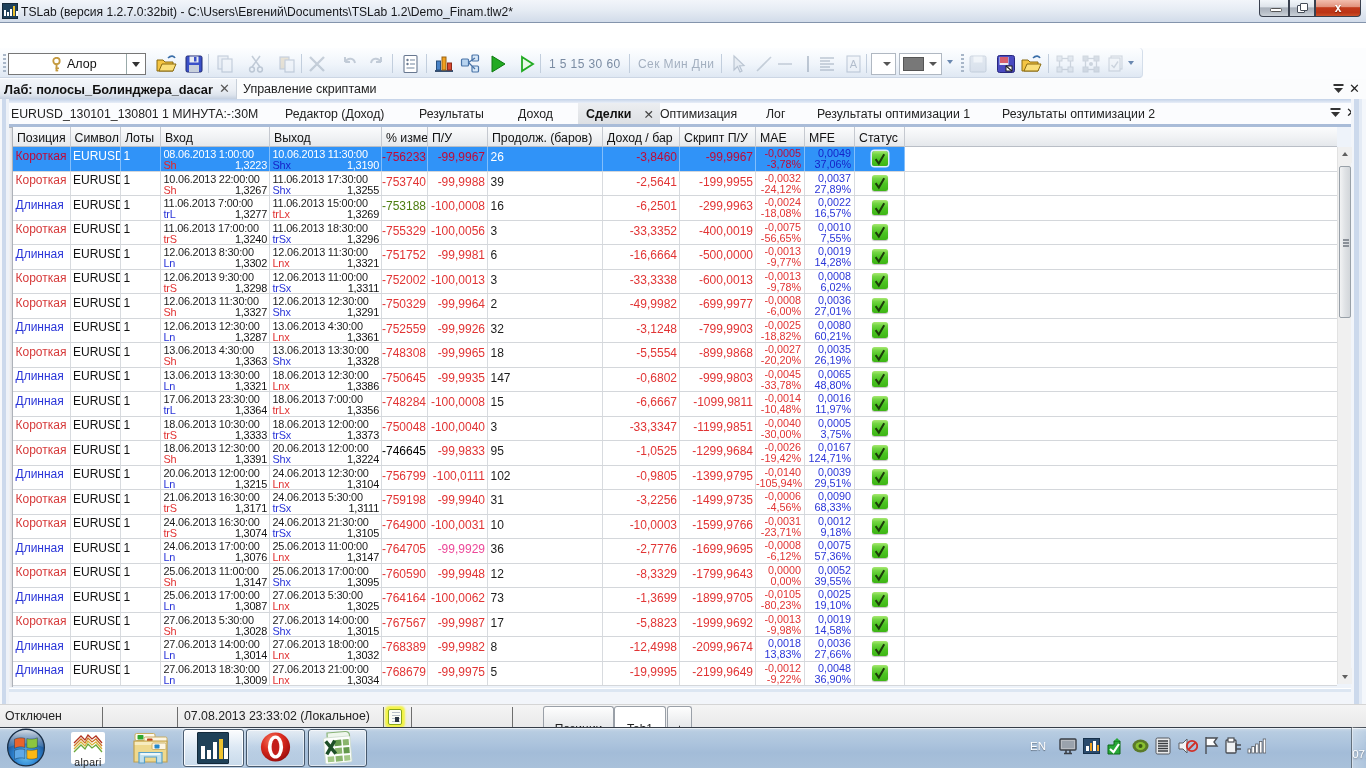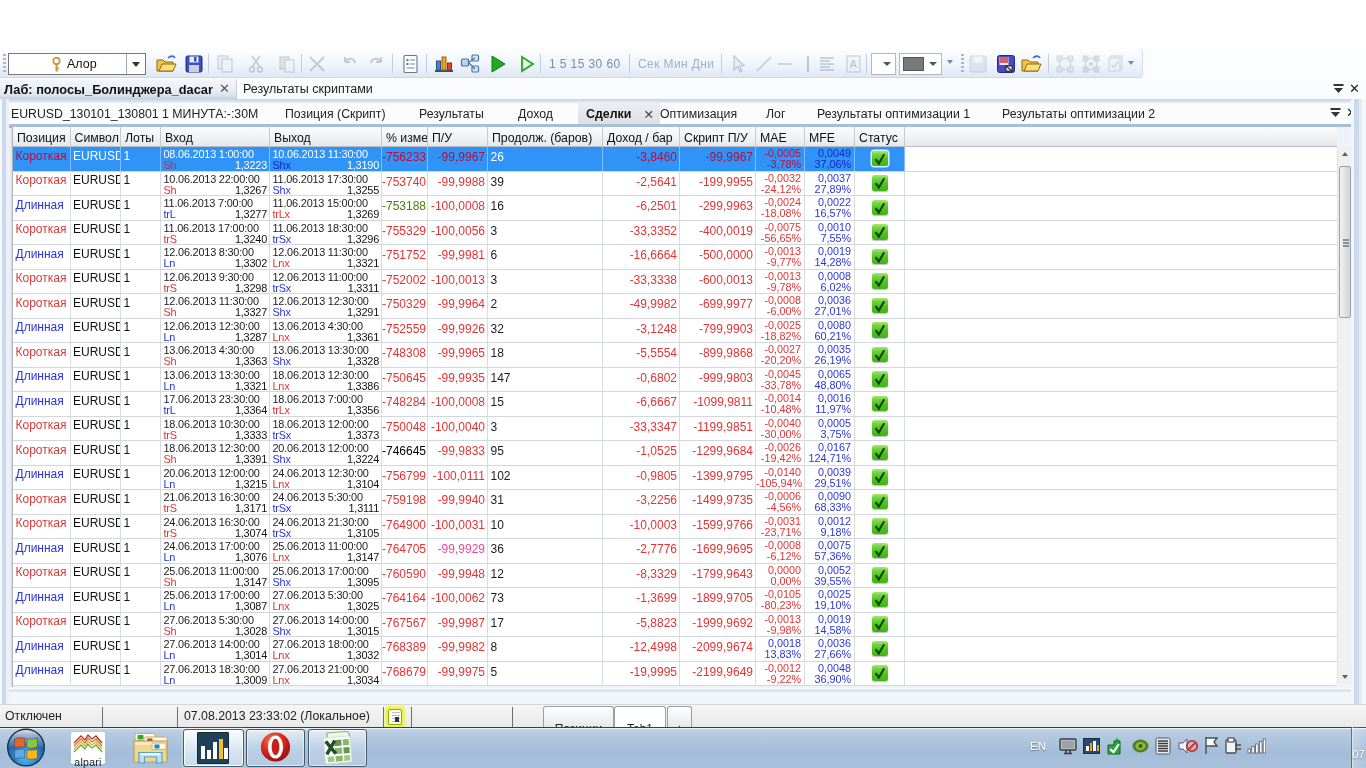--- a/index.html
+++ b/index.html
@@ -102,20 +102,40 @@
 #task::before{content:"";position:absolute;left:0;top:0;width:100%;height:2px;background:linear-gradient(180deg,#353d48 0 1px,rgba(255,255,255,.6) 1px 2px)}
 .tbtn{position:absolute;top:1.5px;height:38px;border:1px solid #46586c;border-radius:3px;background:linear-gradient(180deg,rgba(255,255,255,.62),rgba(228,240,250,.38) 45%,rgba(198,216,234,.42));box-shadow:inset 0 0 0 1px rgba(255,255,255,.55)}
 .tbtn.active{background:linear-gradient(180deg,rgba(255,255,255,.95),rgba(240,247,253,.75) 45%,rgba(215,230,243,.7));border-color:#4a5c70;box-shadow:inset 0 0 0 1px rgba(255,255,255,.9),0 0 3px rgba(255,255,255,.7)}
 .clock{position:absolute;left:1350px;top:5px;width:62px;text-align:center;color:#fff;font-size:11.5px;line-height:15px;text-shadow:0 1px 2px rgba(0,0,0,.5)}
 #showdesk{position:absolute;right:0;top:0;width:15px;height:41px;background:linear-gradient(90deg,rgba(255,255,255,.25),rgba(255,255,255,.08));border-left:1px solid rgba(80,90,100,.8);box-shadow:inset 1px 0 0 rgba(255,255,255,.4)}
 .en{position:absolute;color:#fff;font-size:11.5px;text-shadow:0 1px 1px rgba(0,0,0,.4)}
 </style></head>
 <body>
 <div id="root">
 
+<div id="title">
+  <div id="appicon">
+        <i style="left:1px;width:2px;height:6px"></i>
+        <i style="left:4px;width:2px;height:4px"></i>
+        <i style="left:7px;width:2px;height:7px"></i>
+        <i style="left:10px;width:2px;height:10px;background:#eec22e"></i>
+        <i style="left:13px;width:2px;height:5px"></i>
+      </div>
+  <div class="txt">TSLab (версия 1.2.7.0:32bit) - C:\Users\Евгений\Documents\TSLab 1.2\Demo_Finam.tlw2*</div>
+  <div class="wbtn" id="btnmin">
+        <b></b>
+      </div>
+  <div class="wbtn" id="btnmax">
+        <s></s>
+        <s class="b"></s>
+      </div>
+  <div class="wbtn" id="btnclose">
+        <b>x</b>
+      </div>
+</div>
 
 
 <div id="tools">
   <div id="toolpanel"></div>
   <div class="grip" style="left:3px"></div>
   <div id="combo">
     <svg class="key" width="11" height="15" viewBox="0 0 11 15">
           <circle cx="5.5" cy="4" r="3.2" fill="none" stroke="#c49a40" stroke-width="1.8"></circle>
           <rect x="4.6" y="6.5" width="1.9" height="7" fill="#c49a40"></rect>
           <rect x="4.6" y="10.5" width="3.4" height="1.6" fill="#c49a40"></rect>
@@ -260,33 +280,33 @@
         <rect x="4" y="5" width="11" height="13" fill="#eef2f6" stroke="#98a4b4" stroke-width="1.1"></rect>
         <path d="M6.5 12 L9 14.5 L13 8.5" fill="none" stroke="#98a4b4" stroke-width="1.4"></path>
       </svg>
   <div style="position:absolute;left:1128px;top:13px;width:0;height:0;border-left:3.5px solid transparent;border-right:3.5px solid transparent;border-top:4px solid #6a88b0"></div>
 </div>
 
 <div id="doctabs">
   <div id="acttab"></div>
   <span class="a">Лаб: полосы_Болинджера_dacar</span>
   <span class="x1">✕</span>
-  <span class="b">Результаты скриптами</span>
+  <span class="b">Управление скриптами</span>
   <svg style="position:absolute;left:1333px;top:5px" width="11" height="9" viewBox="0 0 11 9">
         <rect x="0.5" y="0" width="10" height="2" fill="#333"></rect>
         <path d="M1 4 L10 4 L5.5 9 Z" fill="#333"></path>
       </svg>
   <span class="dockbtns" style="left:1349px;font-size:13px;color:#222;top:2px">✕</span>
 </div>
 
 <div id="panel">
   <div id="ptop"></div>
   <div id="itabs">
     <span style="left:9px">EURUSD_130101_130801 1 МИНУТА:-:30M</span>
-    <span style="left:283px">Позиция (Скрипт)</span>
+    <span style="left:283px">Редактор (Доход)</span>
     <span style="left:417px">Результаты</span>
     <span style="left:516px">Доход</span>
     <div class="act">
           <b>Сделки</b>
           <i>✕</i>
         </div>
     <span style="left:658px">Оптимизация</span>
     <span style="left:764px">Лог</span>
     <span style="left:815px">Результаты оптимизации 1</span>
     <span style="left:1000px">Результаты оптимизации 2</span>

